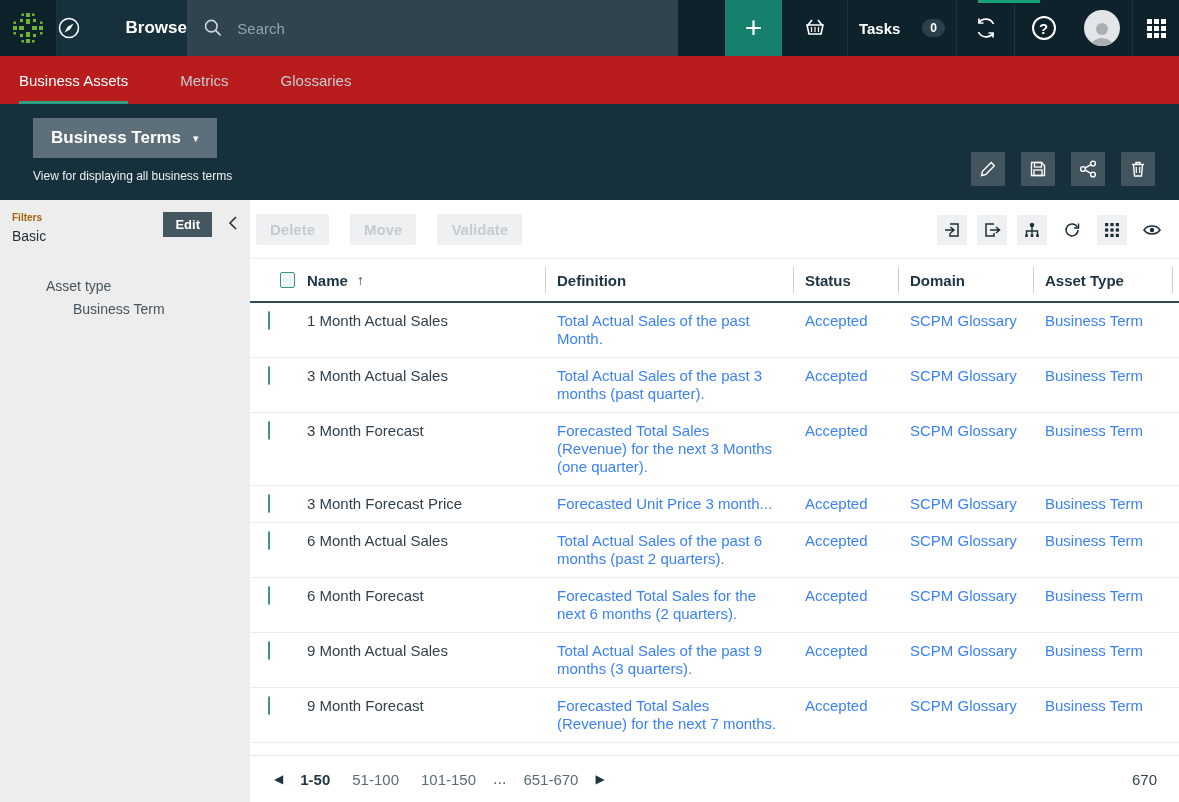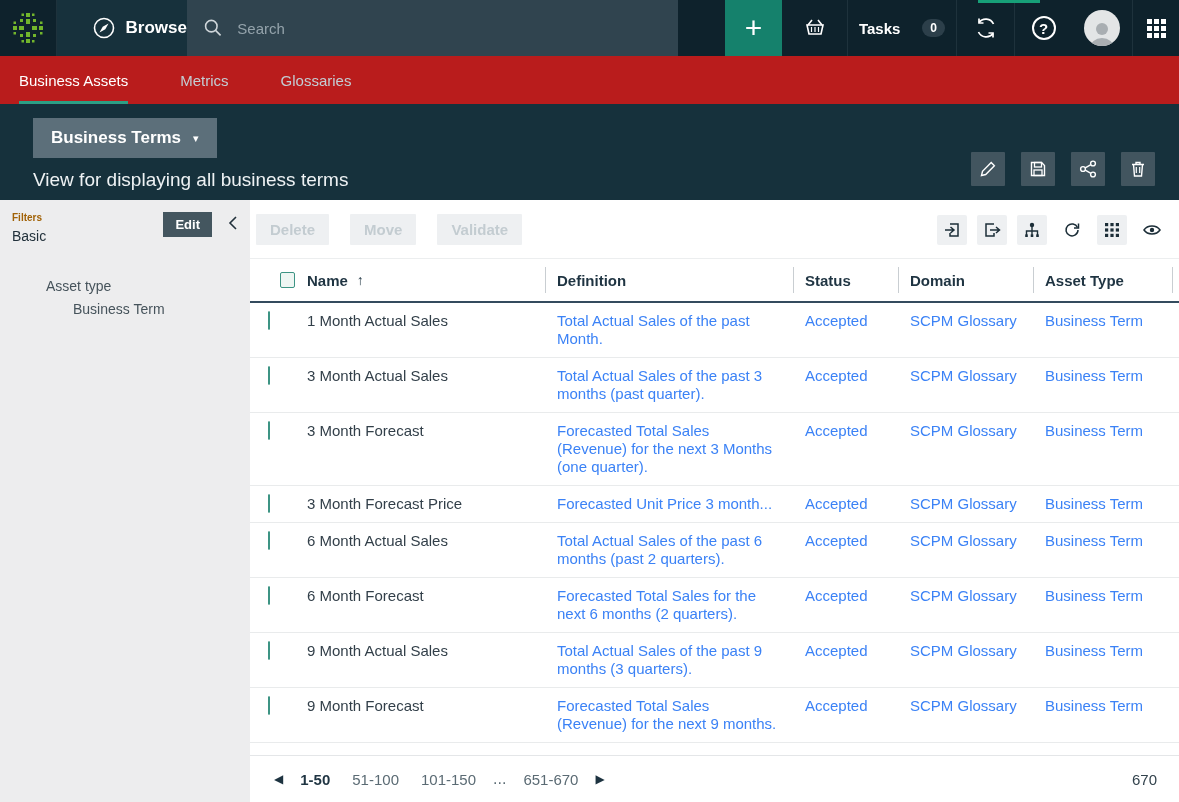--- a/index.html
+++ b/index.html
@@ -3,21 +3,21 @@
 <meta charset="utf-8">
 <style>
   * { margin:0; padding:0; box-sizing:border-box; }
   html,body { width:1179px; height:802px; overflow:hidden;
     font-family:"Liberation Sans","DejaVu Sans",sans-serif; background:#fff; }
 
   
   .topbar { position:relative; display:flex; align-items:stretch; height:56px; background:#0e222c; }
   .logo-block { width:57px; display:flex; align-items:center; justify-content:center;
     border-right:1px solid #1e323c; }
-  .browse-item { width:130px; display:flex; align-items:center; justify-content:flex-end; gap:10px;
+  .browse-item { width:130px; display:flex; align-items:center; justify-content:space-between; gap:10px;
     background:#17313c; color:#fff; font-size:17px; font-weight:bold; cursor:pointer; }
   .searchbox { width:491px; background:#30444f; display:flex; align-items:center; gap:14px; padding:0 16px; }
   .searchbox input { background:transparent; border:none; outline:none; color:#dfe5e8;
     font-size:15px; font-family:inherit; width:100%; }
   .searchbox input::placeholder { color:#94a3ab; }
   .topbar-spacer { width:47px; }
   .tb-item { display:flex; align-items:center; justify-content:center; color:#fff; cursor:pointer; }
   .tb-plus { width:57px; background:#15816c; font-size:30px; font-weight:300; }
   .tb-basket { width:65px; }
   .tb-tasks { width:110px; gap:22px; font-size:15px; font-weight:bold;
@@ -41,21 +41,21 @@
   .tab { display:flex; align-items:center; margin-right:52px; color:#c3ced4; font-size:15px;
     cursor:pointer; border-bottom:3px solid transparent; padding-top:3px; }
   .tab.active { color:#fff; border-bottom-color:#2d9f85; }
 
   
   .view-header { height:96px; background:#16313c; position:relative; padding:14px 0 0 33px; }
   .view-title-btn { display:inline-flex; align-items:center; gap:12px; background:#5c6f7a;
     color:#fff; font-size:17px; font-weight:bold; padding:10px 18px; border:none;
     font-family:inherit; cursor:pointer; }
   .view-title-btn .caret { font-size:11px; }
-  .view-desc { color:#eef2f4; font-size:19px; margin-top:11px; }
+  .view-desc { color:#eef2f4; font-size:12px; margin-top:11px; }
   .header-actions { position:absolute; right:24px; bottom:14px; display:flex; gap:16px; }
   .h-action { width:34px; height:34px; background:#42555f; display:flex; align-items:center;
     justify-content:center; cursor:pointer; border-radius:1px; }
 
   
   .content { display:flex; height:602px; }
 
   
   .filter-panel { width:250px; background:#ededee; padding:12px 12px 0 12px; flex-shrink:0; }
   .filter-head { display:flex; align-items:flex-start; }
@@ -422,21 +422,21 @@
       <div class="chk-cell"><span class="checkbox"></span></div>
       <div class="cell name">9 Month Actual Sales</div>
       <div class="cell">Total Actual Sales of the past 9 months (3 quarters).</div>
       <div class="cell">Accepted</div>
       <div class="cell">SCPM Glossary</div>
       <div class="cell">Business Term</div>
     </div>
     <div class="tbl-row">
       <div class="chk-cell"><span class="checkbox"></span></div>
       <div class="cell name">9 Month Forecast</div>
-      <div class="cell">Forecasted Total Sales (Revenue) for the next 9 months.</div>
+      <div class="cell">Forecasted Total Sales (Revenue) for the next 7 months.</div>
       <div class="cell">Accepted</div>
       <div class="cell">SCPM Glossary</div>
       <div class="cell">Business Term</div>
     </div>
 
     <div class="pagination">
       <span class="pg-arrow">◀</span>
       <span class="pg-item active">1-50</span>
       <span class="pg-item">51-100</span>
       <span class="pg-item">101-150</span>

